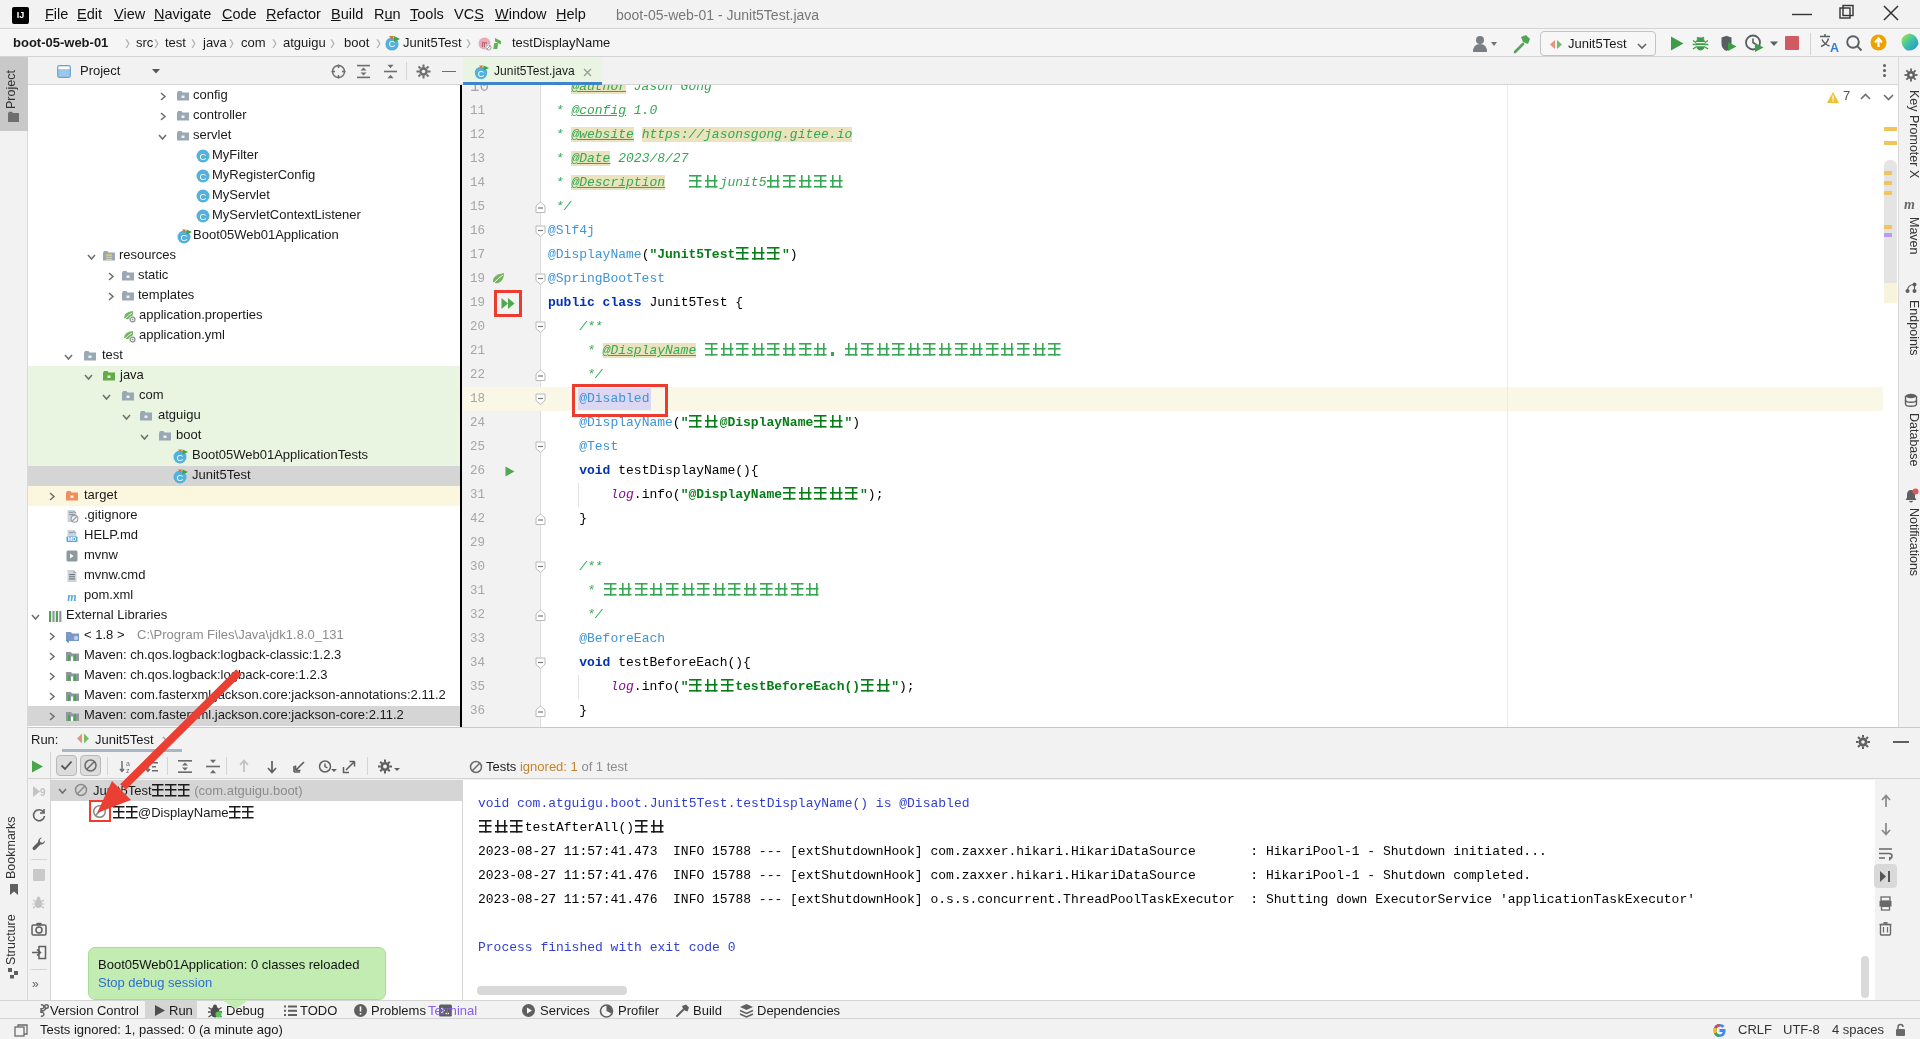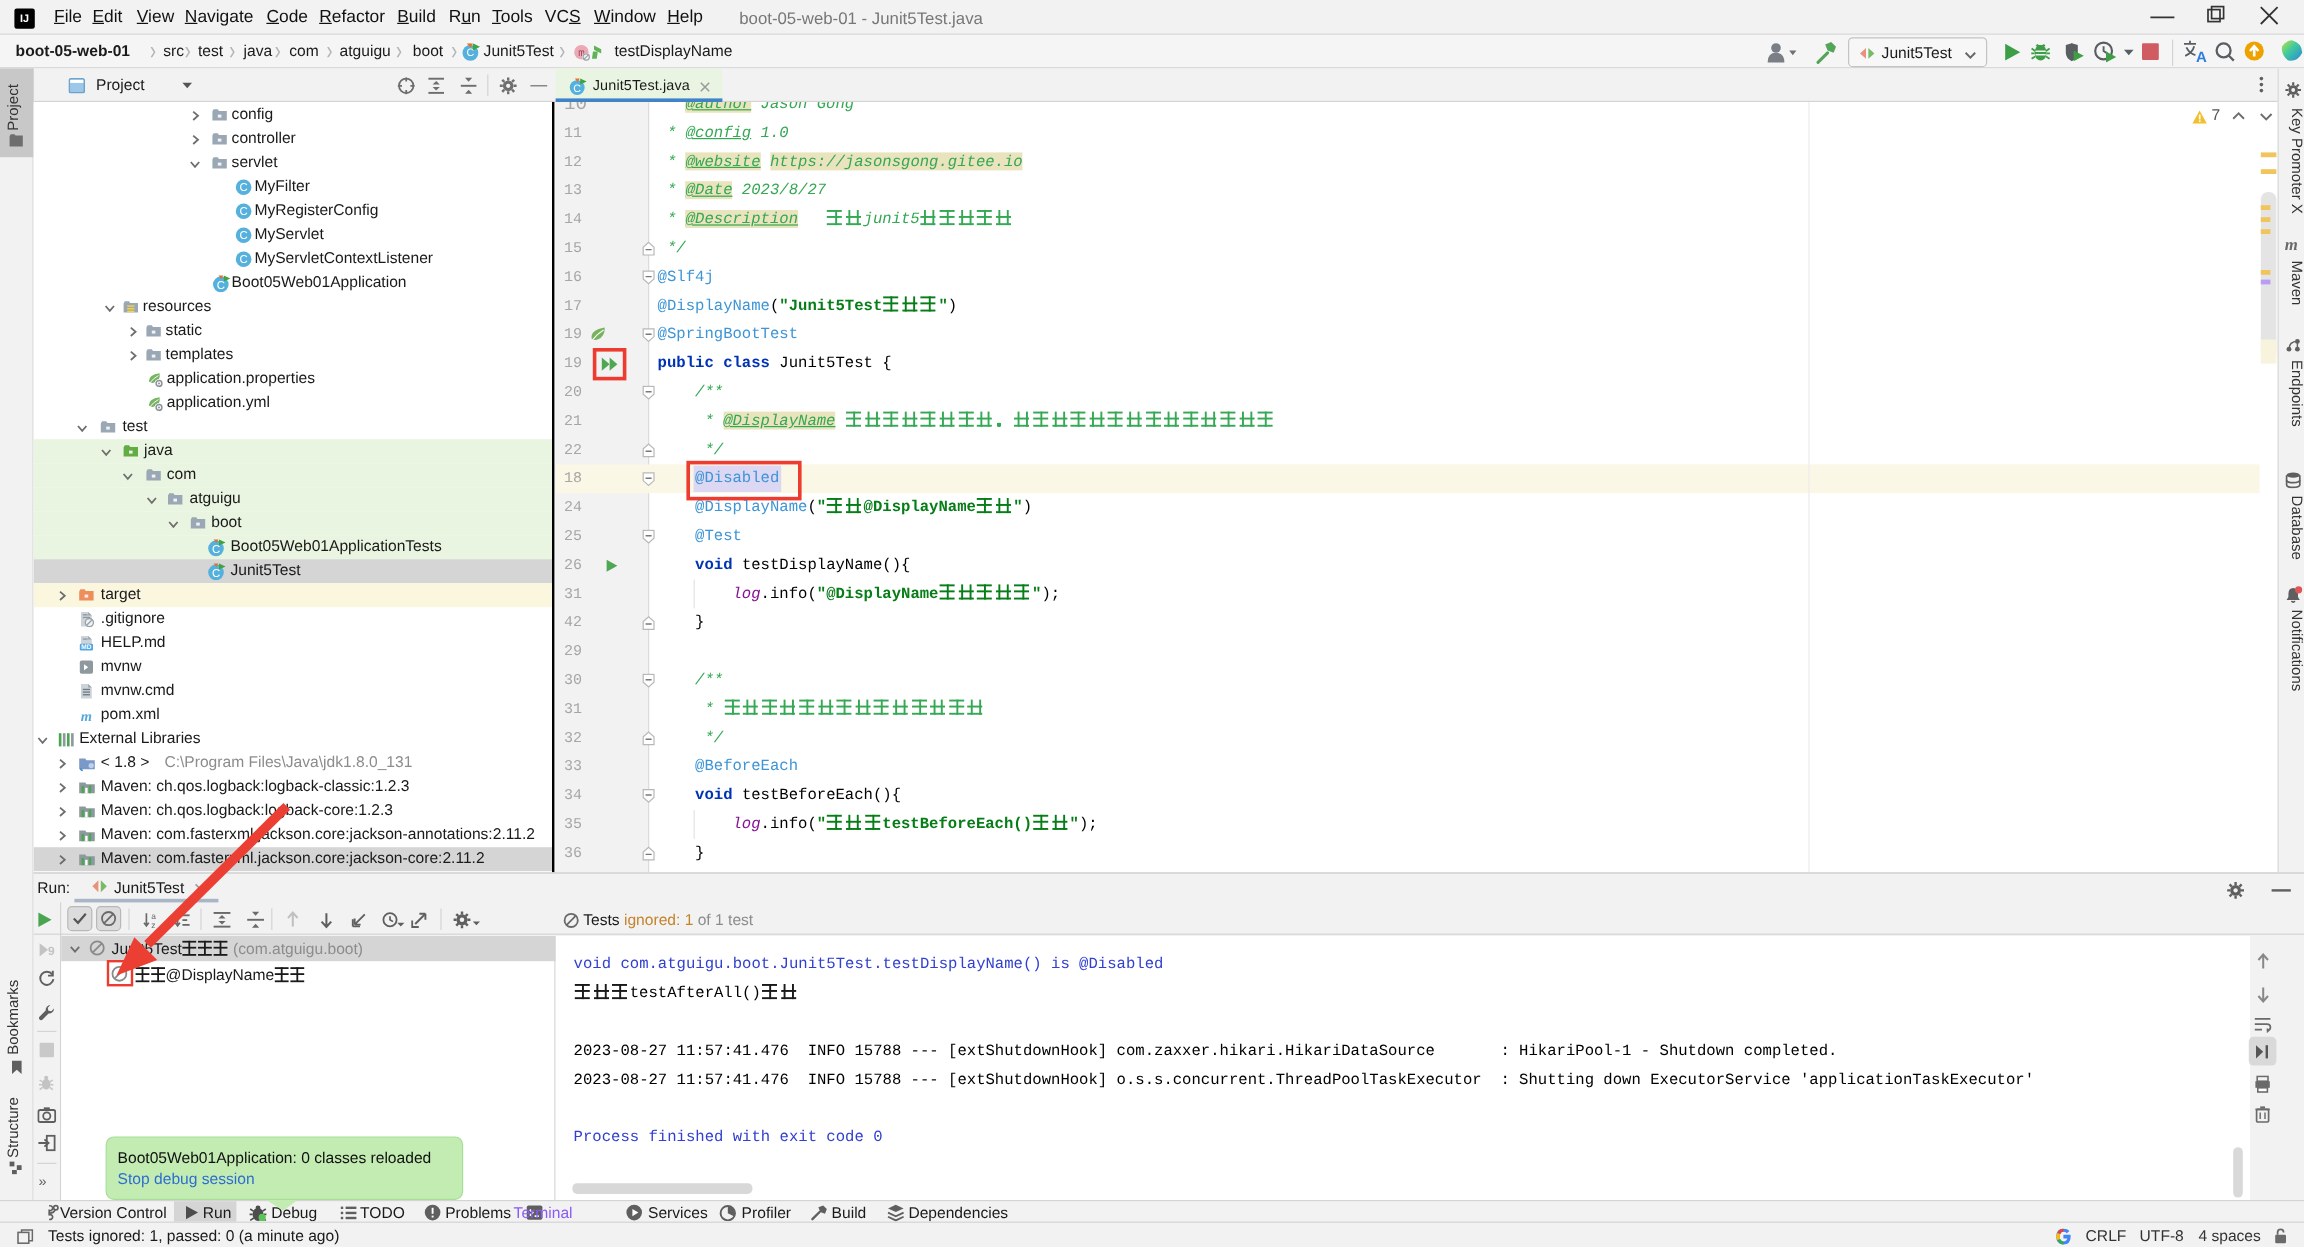--- a/index.html
+++ b/index.html
@@ -790,20 +790,21 @@
     </svg>
 <div class="a" style="left:65px;top:55px;white-space:nowrap">Junit5Test<i class="hs" style="--c:#1a1a1a"></i><i class="hs" style="--c:#1a1a1a"></i><i class="hs" style="--c:#1a1a1a"></i><span style="color:#8c8c8c"> (com.atguigu.boot)</span></div>
 <svg class="a" style="left:64px;top:76px" width="15" height="15" viewBox="0 0 15 15">
       <circle cx="7.5" cy="7.5" r="5.8" fill="none" stroke="#8a8a8a" stroke-width="1.5"></circle>
       <line x1="3.6" y1="11.4" x2="11.4" y2="3.6" stroke="#8a8a8a" stroke-width="1.5"></line>
     </svg>
 <div class="a" style="left:61px;top:72px;width:22px;height:22px;border:2.5px solid #ed3b30"></div>
 <div class="a" style="left:84px;top:77px;white-space:nowrap"><i class="hs" style="--c:#1a1a1a"></i><i class="hs" style="--c:#1a1a1a"></i>@DisplayName<i class="hs" style="--c:#1a1a1a"></i><i class="hs" style="--c:#1a1a1a"></i></div>
 <div class="a mono" style="left:450px;top:64px;height:24px;line-height:24px;color:#000"><span style="color:#3240d0">void com.atguigu.boot.Junit5Test.testDisplayName() is @Disabled</span></div>
 <div class="a mono" style="left:450px;top:88px;height:24px;line-height:24px;color:#000"><i class="h" style="--c:#1a1a1a"></i><i class="h2" style="--c:#1a1a1a"></i><i class="h" style="--c:#1a1a1a"></i>testAfterAll()<i class="h" style="--c:#1a1a1a"></i><i class="h2" style="--c:#1a1a1a"></i></div>
+<div class="a mono" style="left:450px;top:112px;height:24px;line-height:24px;color:#000">2023-08-27 11:57:41.473  INFO 15788 --- [extShutdownHook] com.zaxxer.hikari.HikariDataSource       : HikariPool-1 - Shutdown initiated...</div>
 <div class="a mono" style="left:450px;top:136px;height:24px;line-height:24px;color:#000">2023-08-27 11:57:41.476  INFO 15788 --- [extShutdownHook] com.zaxxer.hikari.HikariDataSource       : HikariPool-1 - Shutdown completed.</div>
 <div class="a mono" style="left:450px;top:160px;height:24px;line-height:24px;color:#000">2023-08-27 11:57:41.476  INFO 15788 --- [extShutdownHook] o.s.s.concurrent.ThreadPoolTaskExecutor  : Shutting down ExecutorService 'applicationTaskExecutor'</div>
 <div class="a mono" style="left:450px;top:208px;height:24px;line-height:24px;color:#000"><span style="color:#3240d0">Process finished with exit code 0</span></div>
 <div class="a" style="left:449px;top:258px;width:150px;height:9px;background:#d8d8d8;border-radius:4px"></div>
 <div class="a" style="left:1833px;top:228px;width:8px;height:42px;background:#d9d9d9;border-radius:4px"></div>
 <svg class="a" style="left:1851px;top:66px" width="14" height="15" viewBox="0 0 14 15">
       <path d="M7 2 L7 13 M3 6 L7 1.5 L11 6" stroke="#888" stroke-width="1.7" fill="none"></path>
     </svg>
 <svg class="a" style="left:1851px;top:93px" width="14" height="15" viewBox="0 0 14 15">
       <path d="M7 2 L7 13 M3 9 L7 13.5 L11 9" stroke="#888" stroke-width="1.7" fill="none"></path>

